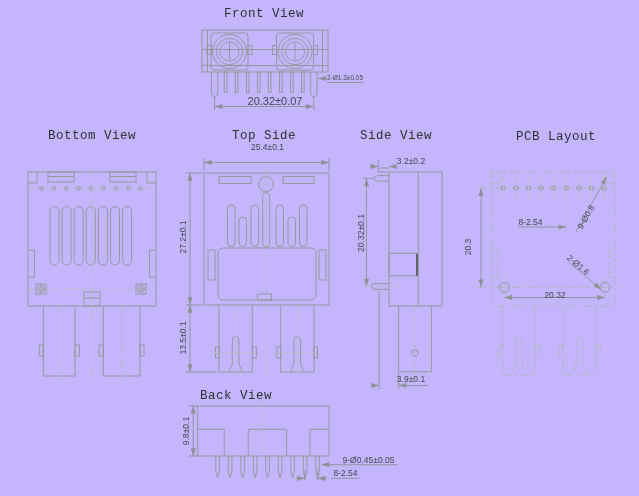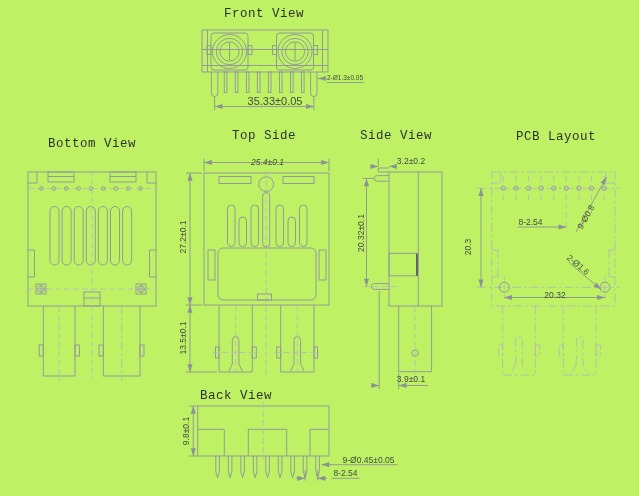--- a/index.html
+++ b/index.html
@@ -1,16 +1,16 @@
 <!DOCTYPE html>
 <html><head>
 <meta charset="utf-8">
 <style>
   html,body{margin:0;padding:0;background:#ffffff;}
-  .canvas{position:relative;width:639px;height:496px;background:#bef264;overflow:hidden;
+  .canvas{position:relative;width:639px;height:496px;background:#c4b5fd;overflow:hidden;
           font-family:"Liberation Sans",sans-serif;}
   .canvas svg{position:absolute;left:0;top:0;}
   svg .g{fill:none;stroke:#949a9c;stroke-width:1;}
   svg .cl{fill:none;stroke:#b7bcbd;stroke-width:0.9;stroke-dasharray:6 3;}
   svg .cl2{fill:none;stroke:#b2b8b9;stroke-width:0.9;stroke-dasharray:9 3 2.5 3;}
   svg .dm{fill:none;stroke:#8d9394;stroke-width:0.9;}
   svg .dk{fill:none;stroke:#5f6668;stroke-width:2;}
   svg .ah{fill:#8d9394;stroke:none;}
   .lbl{position:absolute;white-space:nowrap;color:#45494a;
        font-size:8.5px;line-height:1;transform:translate(-50%,-50%);}
@@ -301,30 +301,30 @@
     <line class="dm" x1="321.5" y1="464.7" x2="397.5" y2="464.7" marker-start="url(#as)"></line>
     <line class="dm" x1="305.1" y1="470" x2="305.1" y2="480.5"></line>
         <line class="dm" x1="317.6" y1="470" x2="317.6" y2="480.5"></line>
     <line class="dm" x1="295.5" y1="478.3" x2="305.1" y2="478.3" marker-end="url(#ae)"></line>
     <line class="dm" x1="317.6" y1="478.3" x2="327" y2="478.3" marker-start="url(#as)"></line>
     <line class="dm" x1="331.5" y1="478.3" x2="359.5" y2="478.3"></line>
   </g>
 </svg>
 
   <div class="lbl title" style="left:264px;top:14px;">Front View</div>
-  <div class="lbl title" style="left:92px;top:136px;margin-top:8px;">Bottom View</div>
+  <div class="lbl title" style="left:92px;top:136px;">Bottom View</div>
   <div class="lbl title" style="left:264px;top:136px;">Top Side</div>
   <div class="lbl title" style="left:396px;top:136px;">Side View</div>
   <div class="lbl title" style="left:556px;top:137px;text-align:center;">PCB Layout</div>
   <div class="lbl title" style="left:236px;top:396px;">Back View</div>
 
-  <div class="lbl big" style="left:275px;top:100.5px;">35.33±0.05</div>
+  <div class="lbl big" style="left:275px;top:100.5px;">20.32±0.07</div>
   <div class="lbl tiny" style="left:345px;top:77.5px;">2-Ø1.3±0.05</div>
 
-  <div class="lbl" style="left:267.5px;top:162px;font-style:italic;">25.4±0.1</div>
+  <div class="lbl" style="left:267.5px;top:147px;">25.4±0.1</div>
   <div class="lbl r90" style="left:182.5px;top:237px;">27.2±0.1</div>
   <div class="lbl r90" style="left:182.5px;top:338px;">13.5±0.1</div>
 
   <div class="lbl" style="left:411px;top:161px;">3.2±0.2</div>
   <div class="lbl r90" style="left:360.5px;top:232.5px;">20.32±0.1</div>
   <div class="lbl" style="left:411px;top:378.5px;">3.9±0.1</div>
 
   <div class="lbl r90" style="left:468px;top:246.5px;">20.3</div>
   <div class="lbl" style="left:530.5px;top:221.5px;">8-2.54</div>
   <div class="lbl rm60" style="left:586px;top:216.5px;">9-Ø0.8</div>

